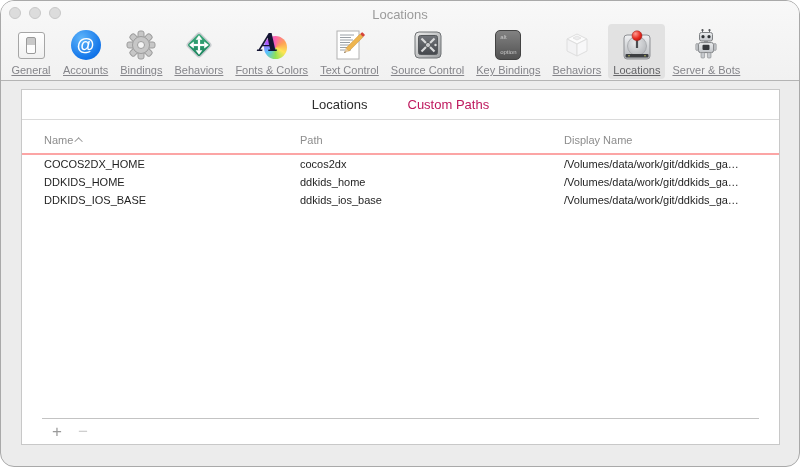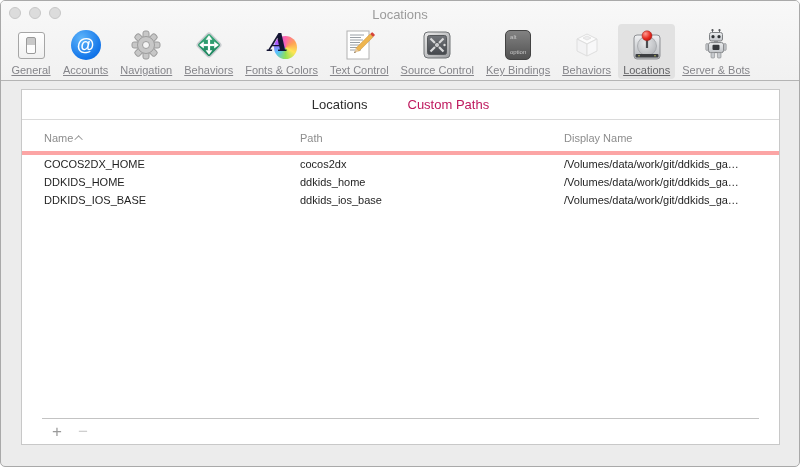--- a/index.html
+++ b/index.html
@@ -1,19 +1,19 @@
 <!DOCTYPE html>
 <html><head>
 <meta charset="utf-8">
 <style>
   * { margin:0; padding:0; box-sizing:border-box; }
   html,body { width:800px; height:467px; font-family:"Liberation Sans","DejaVu Sans",sans-serif; background:#fff; }
   .window {
     width:800px; height:467px; background:#ececec;
-    border:1px solid #a9a9a9; border-radius:5px; overflow:hidden;
+    border:1px solid #a9a9a9; border-radius:14px; overflow:hidden;
     display:flex; flex-direction:column;
   }
   
   .chrome {
     background:linear-gradient(#f8f8f8,#f1f1f1);
     border-bottom:1px solid #b4b4b4;
     flex:0 0 80px; position:relative;
   }
   .titlebar { height:22px; position:relative; display:flex; align-items:center; }
   .traffic { position:absolute; left:8px; top:6px; display:flex; gap:8px; }
@@ -46,21 +46,21 @@
 
   
   .content { flex:1; position:relative; }
   .panel { position:absolute; left:20px; top:8px; width:759px; height:356px;
     background:#fff; border:1px solid #c8c8c8; display:flex; flex-direction:column; }
   .tabs-row { flex:0 0 30px; display:flex; align-items:center; justify-content:center; gap:40px;
     border-bottom:1px solid #dadada; }
   .tab { font-size:13px; color:#2e2e2e; cursor:default; }
   .tab.selected { color:#be185d; }
   .grid { display:grid; grid-template-columns:256px 264px 1fr; padding-left:22px; padding-right:20px; }
-  .header-row { flex:0 0 35px; align-items:flex-end; padding-bottom:7px; border-bottom:4px solid #fca5a5; }
+  .header-row { flex:0 0 35px; align-items:flex-end; padding-bottom:7px; border-bottom:2px solid #fca5a5; }
   .hdr { font-size:11px; color:#8d8d8d; display:flex; align-items:center; gap:4px; }
   .sort-caret { width:6px; height:6px; border-left:1.5px solid #9a9a9a; border-top:1.5px solid #9a9a9a;
     transform:rotate(45deg) translateY(2px); display:inline-block; }
   .row { height:18px; align-items:center; font-size:11px; color:#1f1f1f; }
   .cell { white-space:nowrap; overflow:hidden; }
   .body-fill { flex:1; }
   .footer-sep { border-top:1px solid #c3c3c3; margin:0 20px; }
   .footer-bar { flex:0 0 25px; display:flex; align-items:center; padding-left:27px; gap:10px; }
   .fbtn { width:16px; text-align:center; font-size:17px; line-height:17px; background:none; border:none;
     font-family:inherit; cursor:default; }
@@ -108,21 +108,21 @@
             <g fill="#c7c7c7" stroke="#9d9d9d" stroke-width="1">
               <rect x="13" y="2" width="6" height="28" rx="2"></rect>
               <rect x="13" y="2" width="6" height="28" rx="2" transform="rotate(45 16 16)"></rect>
               <rect x="13" y="2" width="6" height="28" rx="2" transform="rotate(90 16 16)"></rect>
               <rect x="13" y="2" width="6" height="28" rx="2" transform="rotate(135 16 16)"></rect>
               <circle cx="16" cy="16" r="8.5"></circle>
               <circle cx="16" cy="16" r="3.5" fill="#f4f4f4"></circle>
             </g>
           </svg>
         </div>
-        <div class="tb-label">Navigation</div>
+        <div class="tb-label">Bindings</div>
       </div>
 
       <div class="tb-item">
         <div class="tb-icon">
           <svg width="34" height="34" viewBox="0 0 34 34">
             <defs>
                 <linearGradient id="ggreen" x1="0" y1="0" x2="1" y2="1">
               <stop offset="0" stop-color="#3fae7e"></stop>
                   <stop offset="1" stop-color="#17815a"></stop>
             </linearGradient>

